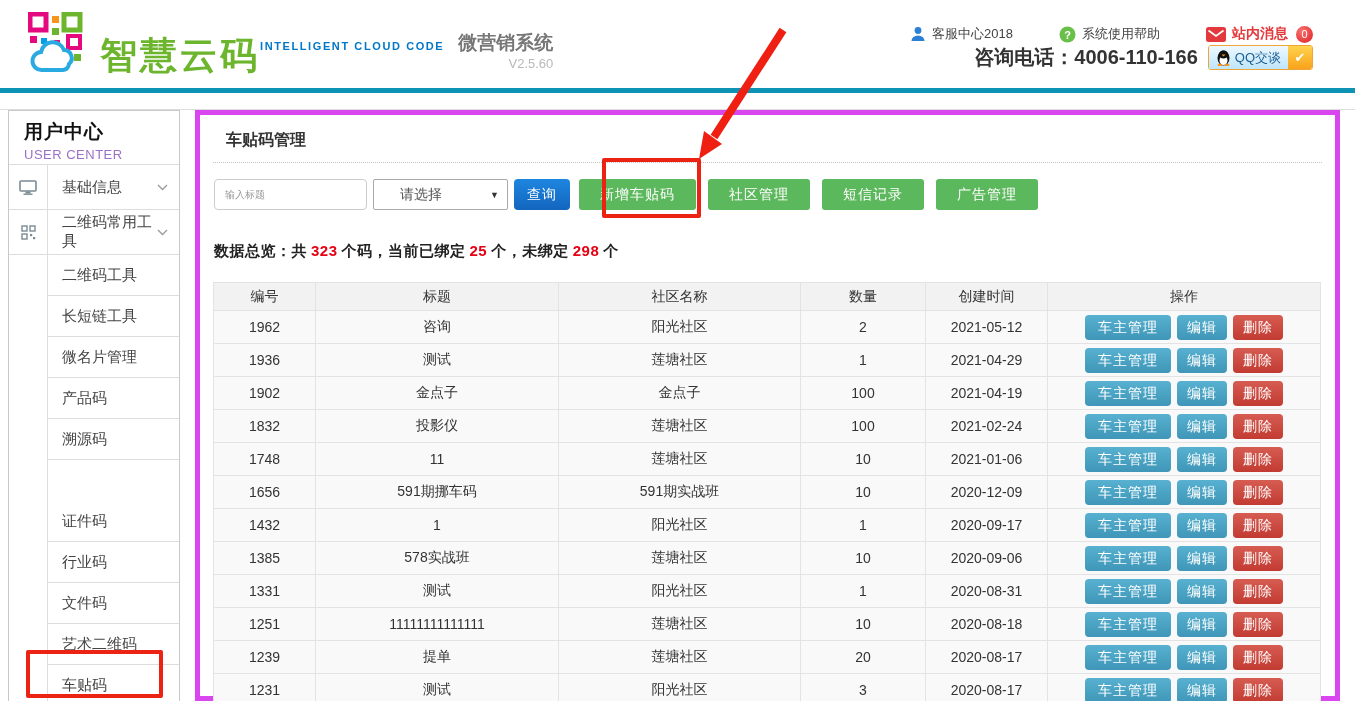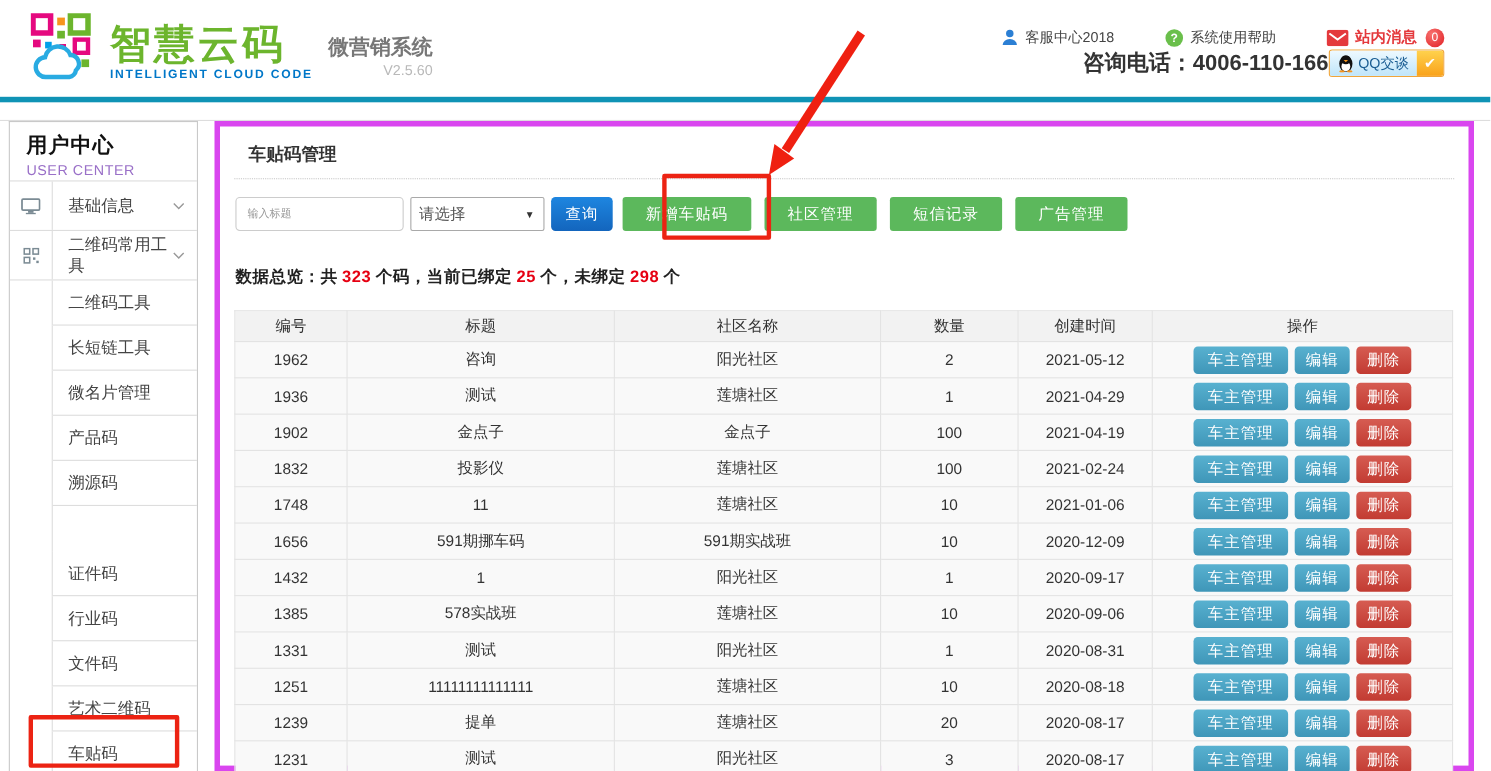--- a/index.html
+++ b/index.html
@@ -3,33 +3,33 @@
 <meta charset="utf-8">
 <style>
   * { margin:0; padding:0; box-sizing:border-box; }
   html,body { width:1355px; height:701px; overflow:hidden; }
   body { font-family:"Liberation Sans","DejaVu Sans",sans-serif; background:#fff; position:relative; color:#333; }
 
   
   .header { position:absolute; top:0; left:0; width:1355px; height:93px; background:#fff; border-bottom:5px solid #0f93b5; }
   .logo-wrap { position:absolute; left:28px; top:12px; display:flex; align-items:flex-end; }
   .logo-icon { width:64px; height:62px; margin-right:8px; }
-  .brand-block { display:flex; flex-direction:column; line-height:1; }
+  .brand-block { display:flex; flex-direction:row; line-height:1; }
   .brand-cn { font-size:37px; font-weight:bold; color:#6cb52d; letter-spacing:3px; }
   .brand-en { font-size:11px; font-weight:bold; color:#0077c8; letter-spacing:1.6px; margin-top:4px; }
   .product-wrap { display:flex; align-items:flex-end; margin-left:14px; padding-bottom:2px;flex-direction:column; }
   .product-name { font-size:19px; font-weight:bold; color:#777; }
   .product-ver { font-size:13px; color:#b9b9b9; margin-left:8px; padding-bottom:1px; }
 
   .top-links { position:absolute; top:25px; right:42px; display:flex; align-items:center; gap:46px; font-size:13px; color:#444; }
   .top-link { display:flex; align-items:center; gap:6px; cursor:pointer; }
   .msg-text { color:#e4393c; font-weight:bold; font-size:14px; }
   .msg-badge { width:17px; height:17px; border-radius:50%; background:radial-gradient(circle at 35% 30%, #f8726f, #e01e24); color:#fff; font-size:11px; line-height:17px; text-align:center; margin-left:2px; }
 
-  .hotline-row { position:absolute; top:44px; right:42px; display:flex; align-items:center; }
+  .hotline-row { position:absolute; top:44px; right:42px; display:flex; align-items:center; gap:10px; }
   .hotline { font-size:20px; font-weight:bold; color:#333; }
   .qq-btn { display:inline-flex; height:25px; border:1px solid #f0a53a; border-radius:3px; overflow:hidden; cursor:pointer; }
   .qq-left { display:flex; align-items:center; gap:4px; padding:0 7px; background:linear-gradient(#eef9ff,#bfe5fa); font-size:13px; color:#1b5e93; }
   .qq-right { width:24px; background:linear-gradient(#ffd24d,#f9a21b); display:flex; align-items:center; justify-content:center; color:#fff; font-size:13px; }
 
   .page-divider { position:absolute; top:109px; left:0; width:1355px; height:1px; background:#ddd; }
 
   
   .sidebar { position:absolute; left:8px; top:110px; width:172px; height:640px; background:#fff; border:1px solid #c9c9c9; border-bottom:none; }
   .sb-head { height:54px; border-bottom:1px solid #ddd; padding:8px 0 0 15px; }
@@ -44,21 +44,21 @@
   .sb-subitem-label { flex:1; border-bottom:1px solid #ddd; font-size:15px; color:#444; display:flex; align-items:center; padding-left:14px; }
 
   
   .main { position:absolute; left:195px; top:110px; width:1145px; height:591px; background:#fff; border:5px solid #d946ef; }
   .main-title { position:absolute; top:15px; left:26px; font-size:16px; font-weight:bold; color:#333; }
   .title-divider { position:absolute; top:47px; left:13px; right:13px; border-bottom:1px dotted #c3c3c3; }
 
   .controls { position:absolute; top:64px; left:14px; display:flex; align-items:center; }
   .search-input { width:153px; height:31px; border:1px solid #ccc; border-radius:4px; padding:0 10px; font-size:10px; color:#ec4899; outline:none; font-family:inherit; }
   .search-input::placeholder { color:#999; }
-  .select-box { width:122px; height:31px; border:1px solid #a9a9a9; border-radius:2px; margin-left:6px; display:flex; align-items:center; justify-content:space-between; padding:0 8px 0 7px; font-size:14px; color:#555; background:#fff; cursor:pointer;gap:36px; }
+  .select-box { width:135px; height:31px; border:1px solid #a9a9a9; border-radius:2px; margin-left:6px; display:flex; align-items:center; justify-content:space-between; padding:0 8px 0 26px; font-size:14px; color:#555; background:#fff; cursor:pointer;gap:36px; }
   .select-caret { font-size:9px; color:#333; }
   .btn { height:31px; border:none; border-radius:3px; color:#fff; font-size:14px; padding:0 21px; cursor:pointer; font-family:inherit; letter-spacing:1px; white-space:nowrap; }
   .btn-query { background:linear-gradient(#1e86e0,#1365bd); margin-left:6px; padding:0 13px; border-radius:4px; }
   .btn-green { background:#5cb85c; margin-left:12px; }
   .btn-add { margin-left:9px; }
 
   .stats { position:absolute; top:127px; left:14px; font-size:15px; font-weight:bold; color:#222; letter-spacing:0.5px; }
   .stats .red { color:#e60012; padding:0 4px; }
 
   table.data { position:absolute; top:167px; left:13px; border-collapse:collapse; table-layout:fixed; }

